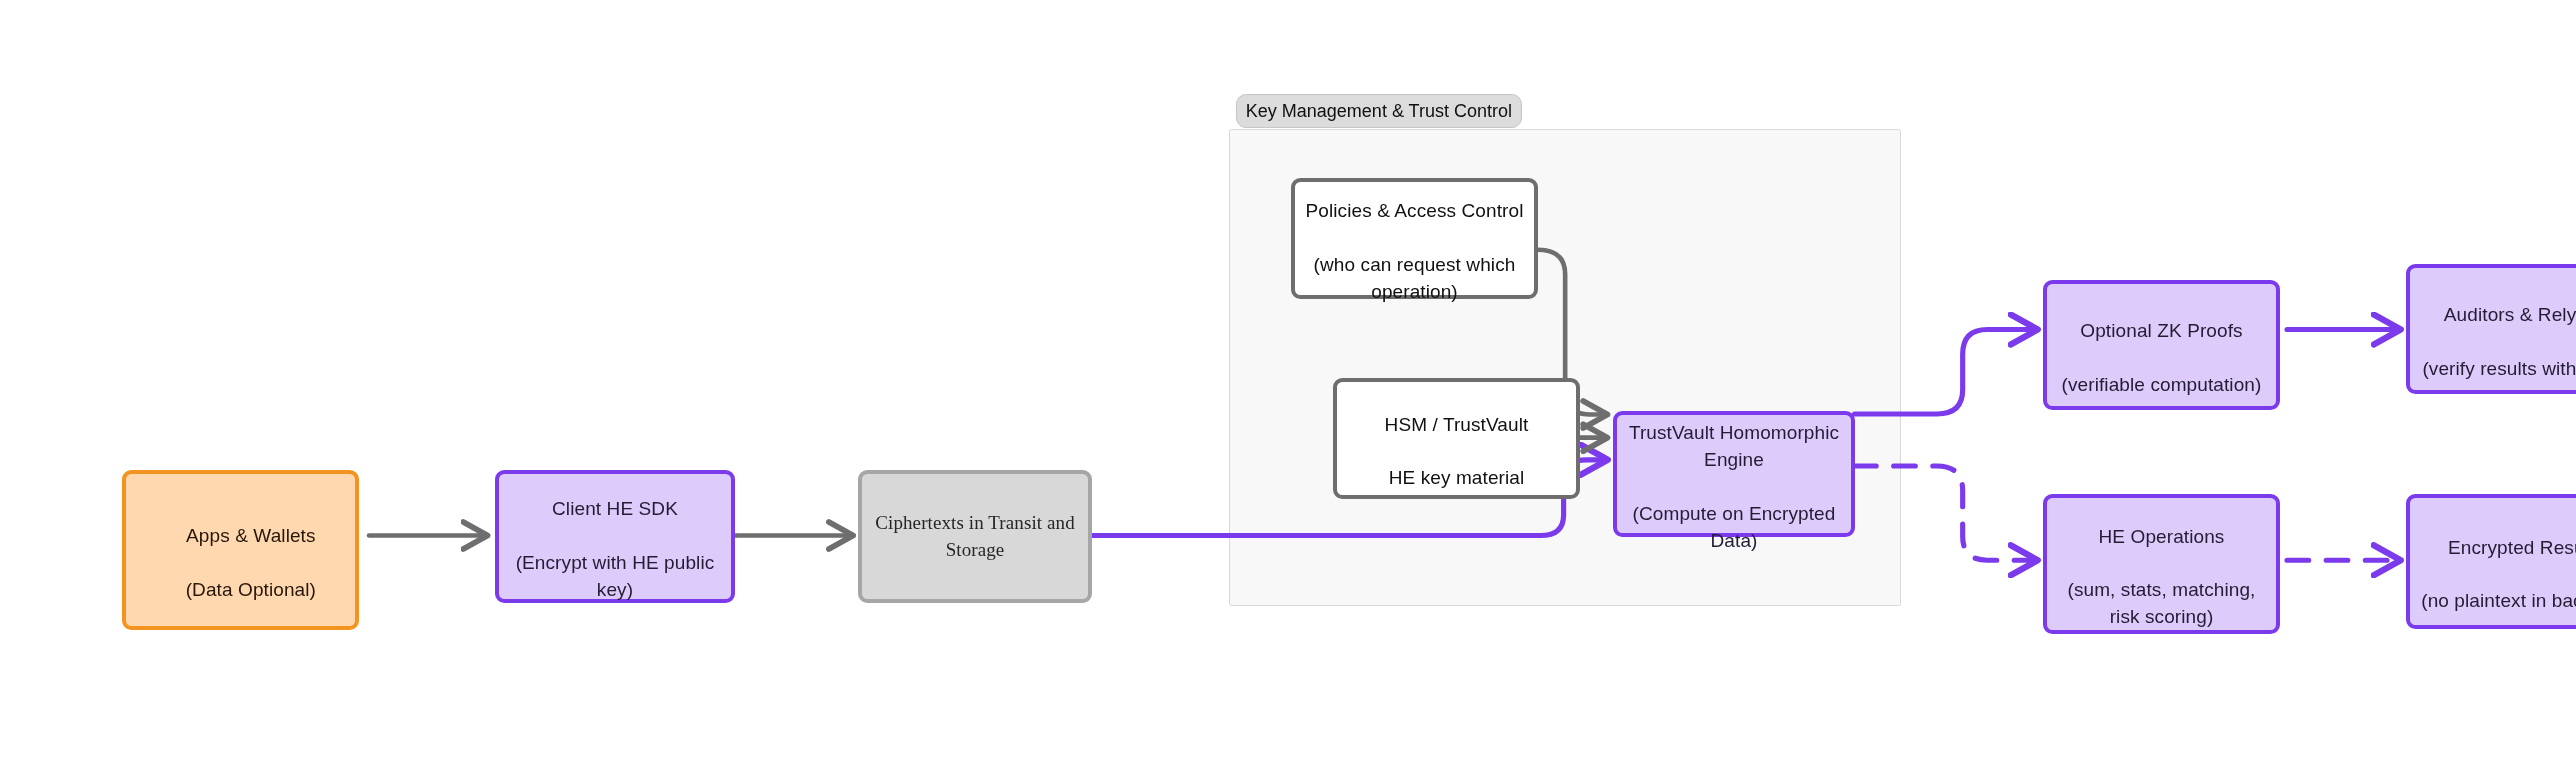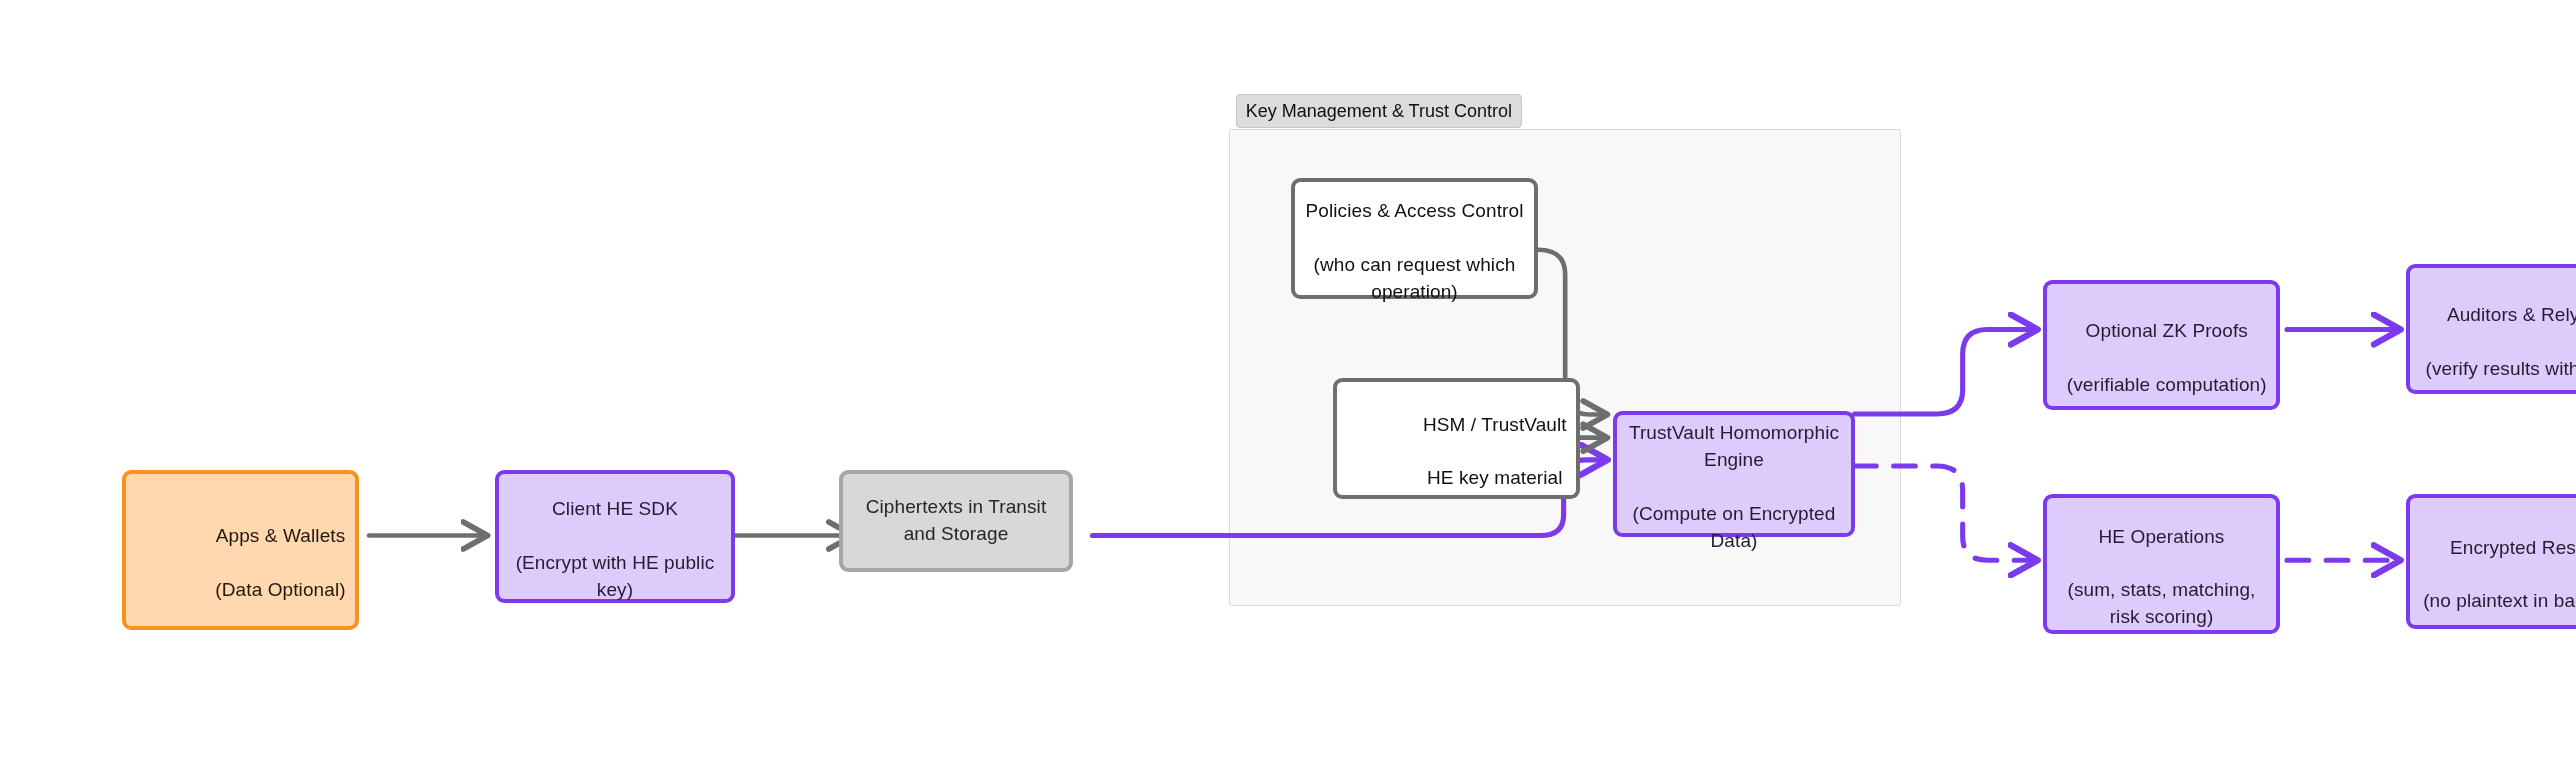--- a/index.html
+++ b/index.html
@@ -6,40 +6,40 @@
   body{
     width:3499px;height:760px;position:relative;overflow:hidden;
     font-family:"Liberation Sans","DejaVu Sans",sans-serif;
     -webkit-font-smoothing:antialiased;
   }
   #canvas{position:absolute;inset:0;width:3499px;height:760px;}
   svg.edges{position:absolute;left:0;top:0;width:3499px;height:760px;pointer-events:none;}
 
   .node{
     position:absolute;box-sizing:border-box;
-    display:flex;align-items:center;justify-content:flex-end;
+    display:flex;align-items:center;justify-content:center;
     text-align:center;border-radius:9.3px;
     border-width:4.6px;border-style:solid;
     font-size:19px;line-height:1.42;color:#1f1d29;
     padding:5.2px 9.3px;
     white-space:pre-line;
     letter-spacing:0.1px;
   }
   .n-orange{background:#ffd8b0;border-color:#f2941f;color:#27160a;}
   .n-purple{background:#dccbfb;border-color:#7c3aed;color:#241c33;}
   .n-gray  {background:#d8d8d8;border-color:#a6a6a6;color:#262626;}
   .n-white {background:#ffffff;border-color:#6e6e6e;color:#111111;border-width:4.1px;}
 
   .subgraph{
     position:absolute;box-sizing:border-box;
     background:#f8f8f8;border:1px solid #d9d9d9;border-radius:2.6px;
   }
   .subgraph-label{
     position:absolute;box-sizing:border-box;
-    background:#dcdcdc;border:1px solid #c6c6c6;border-radius:4px;
+    background:#dcdcdc;border:1px solid #c6c6c6;border-radius:10px;
     font-size:18px;line-height:1;color:#101010;
     padding:6.7px 8.8px 7.7px 8.8px;white-space:nowrap;
   }
 </style>
 </head>
 <body>
 
 <div id="canvas">
 
   <div class="subgraph" style="left:1229px;top:129px;width:672px;height:477px;"></div>
@@ -85,21 +85,21 @@
     </span>
   </div>
 
   <div class="node n-purple" style="left:495px;top:470px;width:240px;height:133px;">
     <span>
       <span>Client HE SDK</span><br>
       <span>(Encrypt with HE public key)</span>
     </span>
   </div>
 
-  <div class="node n-gray" style="left:839px;top:470px;width:234px;height:102px;">
+  <div class="node n-gray" style="left:858px;top:470px;width:234px;height:133px;font-family:Liberation Serif, serif;">
     <span>Ciphertexts in Transit and Storage</span>
   </div>
 
   <div class="node n-white" style="left:1291px;top:178px;width:247px;height:121px;">
     <span>
       <span>Policies &amp; Access Control</span><br>
       <span>(who can request which operation)</span>
     </span>
   </div>
 

